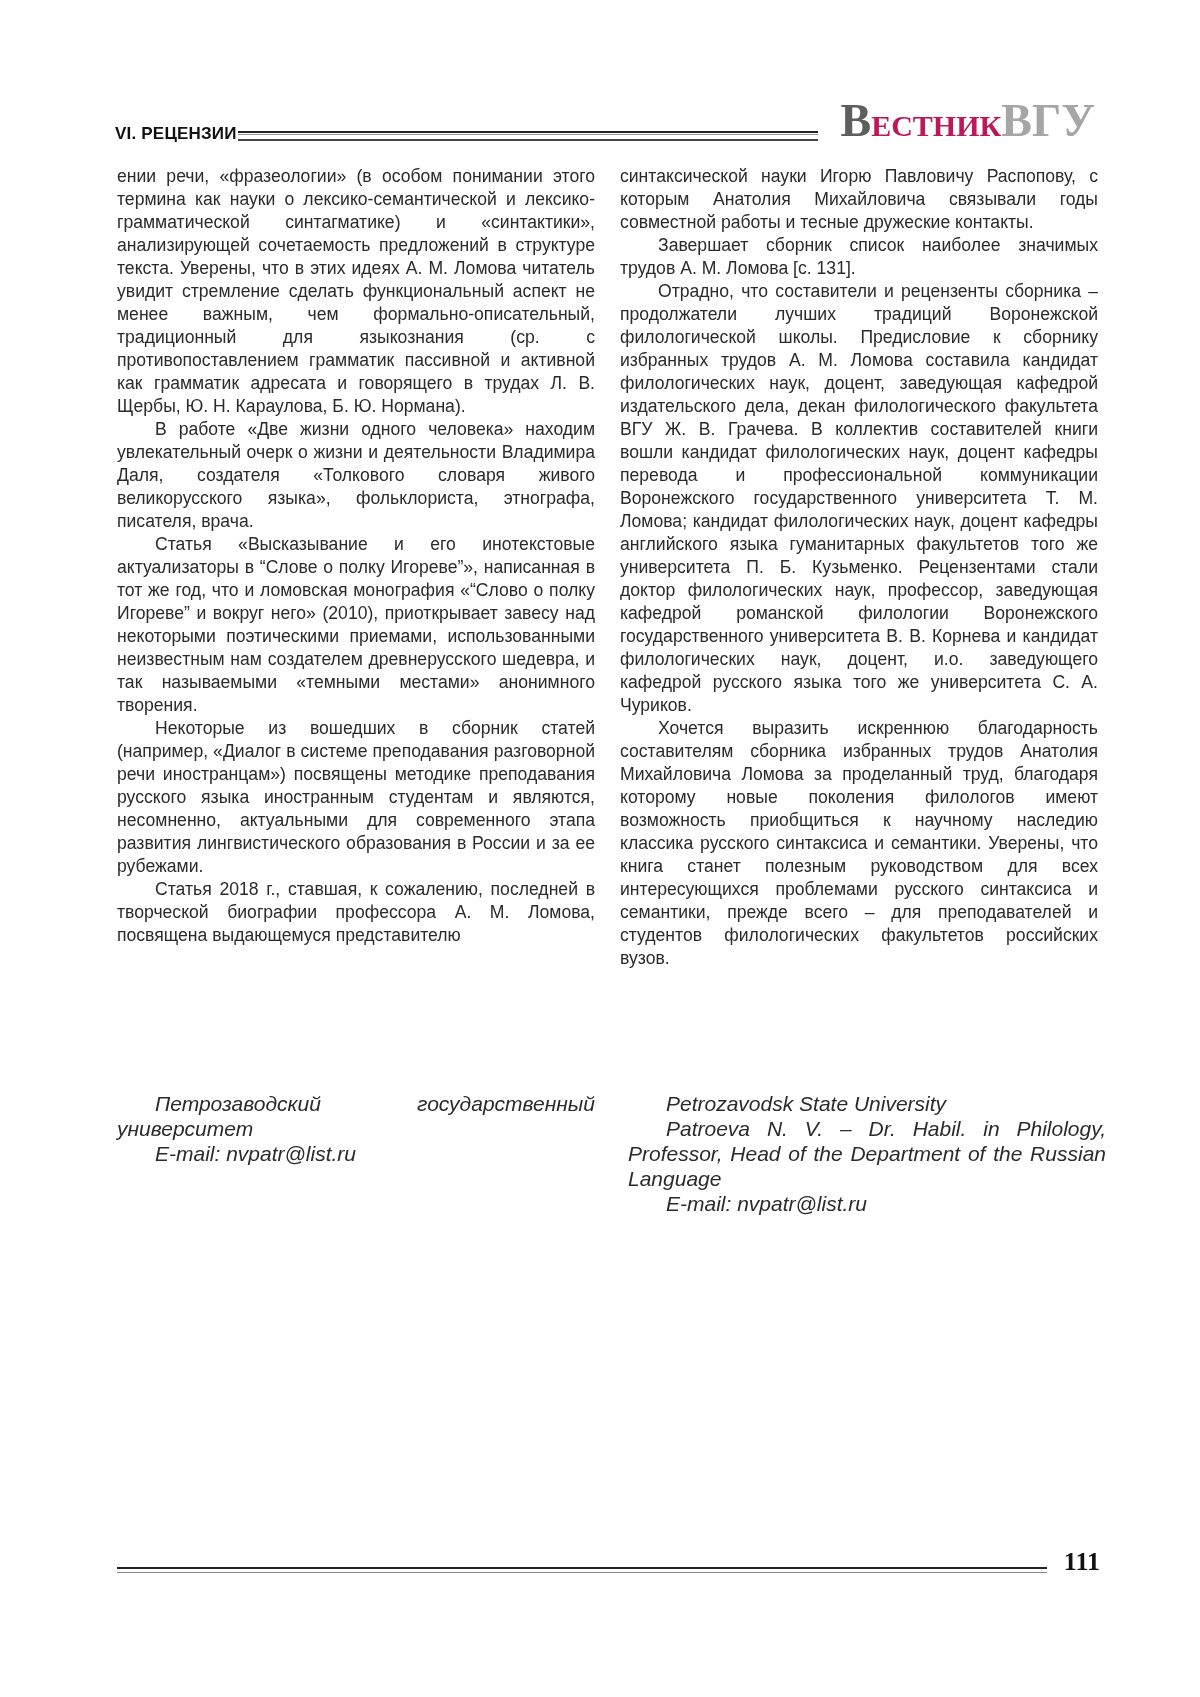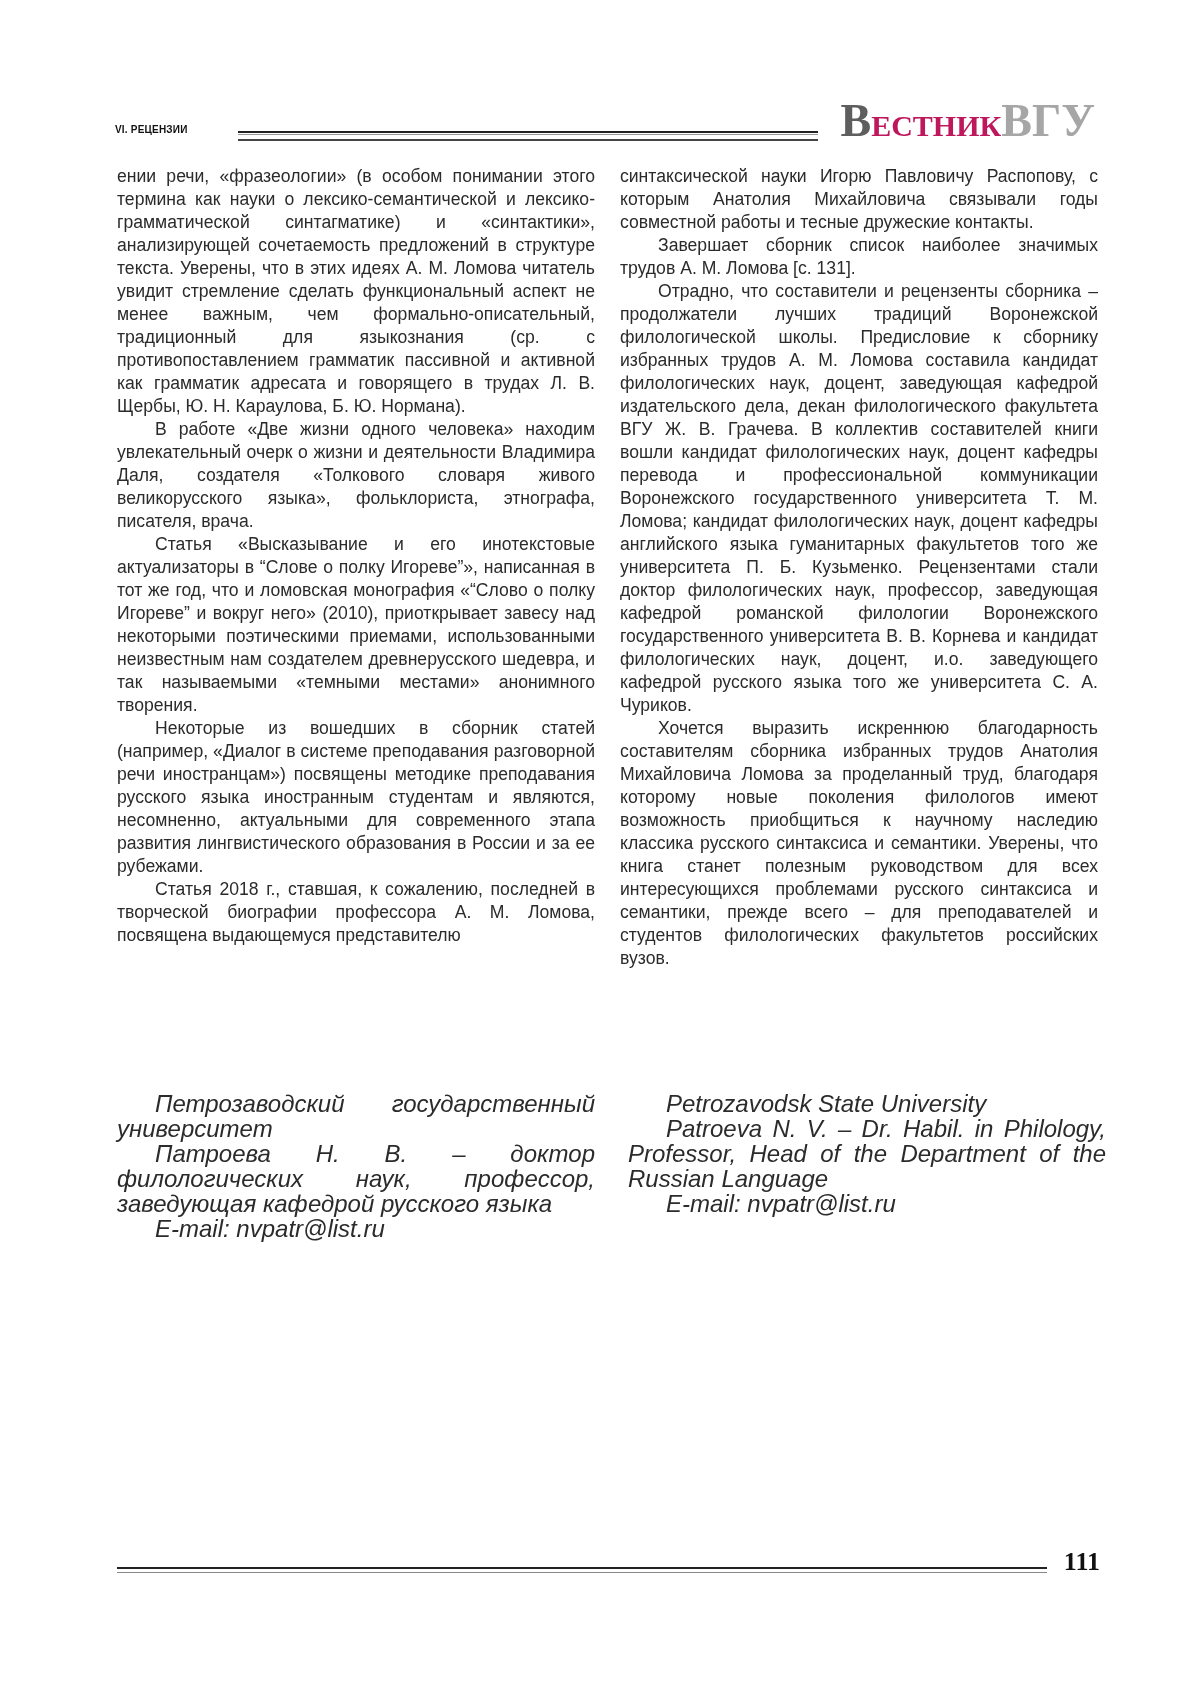--- a/index.html
+++ b/index.html
@@ -1,33 +1,33 @@
 <!DOCTYPE html>
 <html><head>
 <meta charset="utf-8">
 <style>
   html, body { margin: 0; padding: 0; background: #ffffff; }
   body { width: 1200px; height: 1697px; position: relative; overflow: hidden; color: #2b2b2b; }
-  .header-left { position: absolute; left: 115px; top: 124px; font-family: "Liberation Sans", sans-serif; font-weight: bold; font-size: 10px; letter-spacing: 0.2px; color: #111; }
+  .header-left { position: absolute; left: 115px; top: 124px; font-family: "Liberation Sans", sans-serif; font-weight: bold; font-size: 17px; letter-spacing: 0.2px; color: #111; }
   .header-rule { position: absolute; left: 238px; top: 131px; width: 580px; height: 6px; border-top: 2px solid #222; border-bottom: 2px solid #444; }
   .header-rule::after { content: ""; position: absolute; left: 0; right: 0; top: 1px; height: 1px; background: #999; }
   .logo { position: absolute; right: 105px; top: 98px; font-family: "Liberation Serif", serif; font-weight: bold; line-height: 1; white-space: nowrap; }
   .logo .big { font-size: 46px; }
   .logo .small { font-size: 30px; }
   .logo .word1 { color: #5e5e5e; }
   .logo .word1-rest { color: #be185d; }
   .logo .word2 { color: #a6a6a6; margin-left: 0; }
 
   .col { position: absolute; top: 165px; width: 478px; font-family: "Liberation Sans", sans-serif; font-size: 17.6px; line-height: 23px; text-align: justify; hyphens: manual; }
   .col-left { left: 117px; }
   .col-right { left: 620px; }
   .col p { margin: 0; text-indent: 38px; }
   .col p.cont { text-indent: 0; }
 
-  .sig { position: absolute; top: 1092px; width: 478px; font-family: "Liberation Sans", sans-serif; font-style: italic; font-size: 24px; line-height: 24.9px; text-align: justify; }
+  .sig { position: absolute; top: 1092px; width: 478px; font-family: "Liberation Sans", sans-serif; font-style: italic; font-size: 21px; line-height: 24.9px; text-align: justify; }
   .sig-left { left: 117px; }
   .sig-right { left: 628px; }
   .sig p { margin: 0; text-indent: 38px; }
 
   .footer-rule { position: absolute; left: 117px; top: 1567px; width: 930px; height: 3px; border-top: 2px solid #222; border-bottom: 1px solid #888; }
   .page-number { position: absolute; right: 100px; top: 1547px; font-family: "Liberation Serif", serif; font-weight: bold; font-size: 26px; color: #111; }
 </style>
 </head>
 <body>
 
@@ -47,21 +47,20 @@
 
 <div class="col col-right">
   <p class="cont">синтаксической науки Игорю Павловичу Распопову, с которым Анатолия Михайловича связывали годы совместной работы и тесные дружеские контакты.</p>
   <p>Завершает сборник список наиболее значимых трудов А. М. Ломова [с. 131].</p>
   <p>Отрадно, что составители и рецензенты сборника – продолжатели лучших традиций Воронежской филологической школы. Предисловие к сборнику избранных трудов А. М. Ломова составила кандидат филологических наук, доцент, заведующая кафедрой издательского дела, декан филологического факультета ВГУ Ж. В. Грачева. В коллектив составителей книги вошли кандидат филологических наук, доцент кафедры перевода и профессиональной коммуникации Воронежского государственного университета Т. М. Ломова; кандидат филологических наук, доцент кафедры английского языка гуманитарных факультетов того же университета П. Б. Кузьменко. Рецензентами стали доктор филологических наук, профессор, заведующая кафедрой романской филологии Воронежского государственного университета В. В. Корнева и кандидат филологических наук, доцент, и.о. заведующего кафедрой русского языка того же университета С. А. Чуриков.</p>
   <p>Хочется выразить искреннюю благодарность составителям сборника избранных трудов Анатолия Михайловича Ломова за проделанный труд, благодаря которому новые поколения филологов имеют возможность приобщиться к научному наследию классика русского синтаксиса и семантики. Уверены, что книга станет полезным руководством для всех интересующихся проблемами русского синтаксиса и семантики, прежде всего – для преподавателей и студентов филологических факультетов российских вузов.</p>
 </div>
 
 <div class="sig sig-left">
   <p>Петрозаводский государственный университет</p>
-  <p>Патроева Н. В. – доктор филологических наук, профессор, заведующая кафедрой русского языка</p>
   <p>E-mail: nvpatr@list.ru</p>
 </div>
 
 <div class="sig sig-right">
   <p>Petrozavodsk State University</p>
   <p>Patroeva N. V. – Dr. Habil. in Philology, Professor, Head of the Department of the Russian Language</p>
   <p>E-mail: nvpatr@list.ru</p>
 </div>
 
 <div class="footer-rule"></div>

